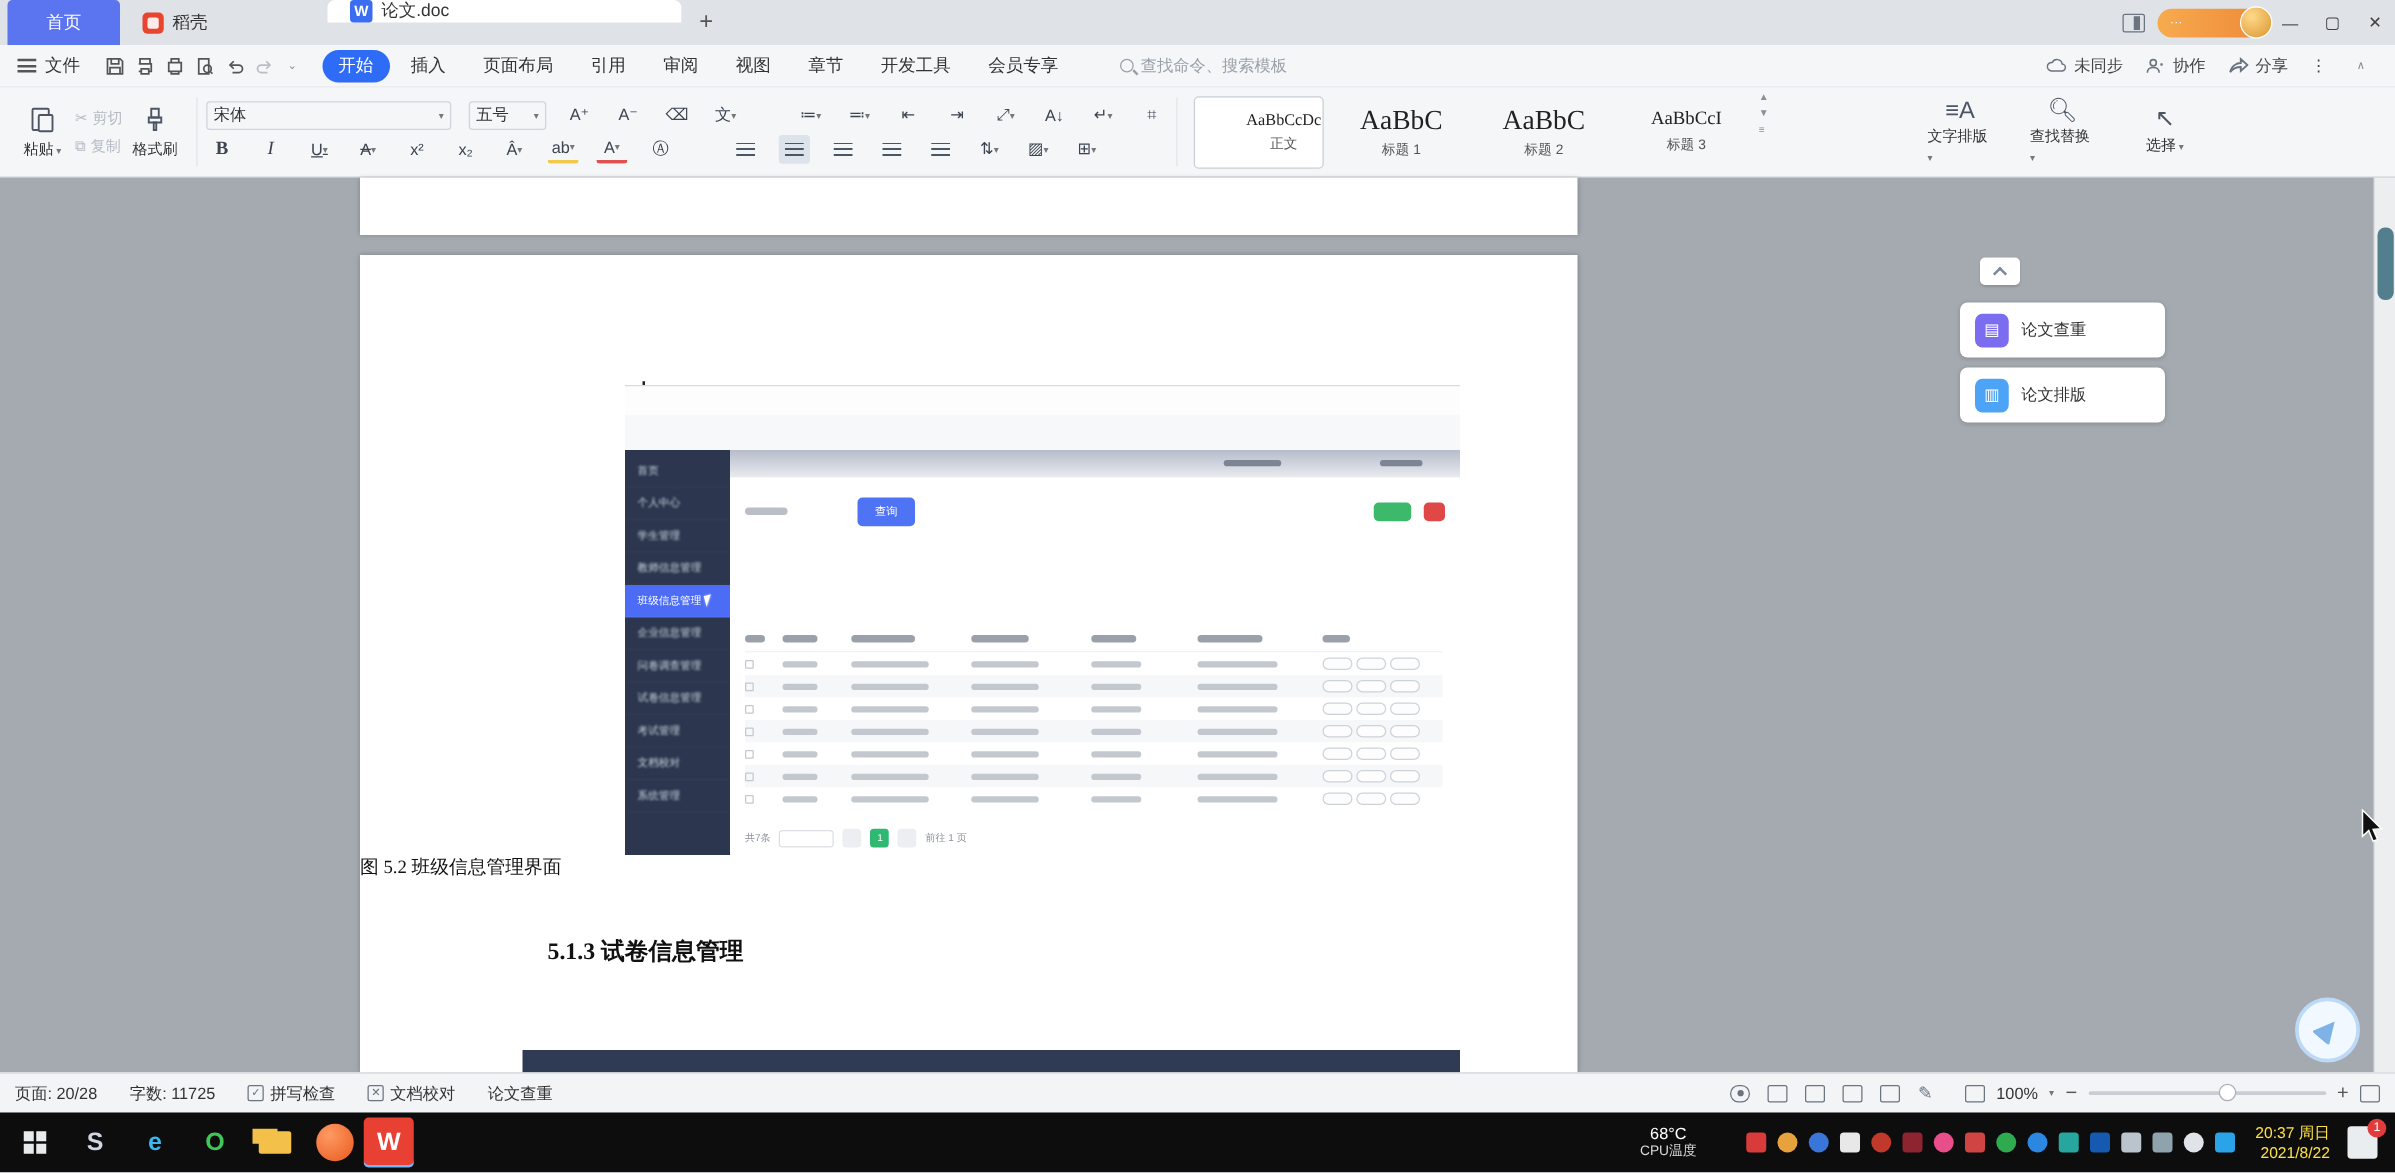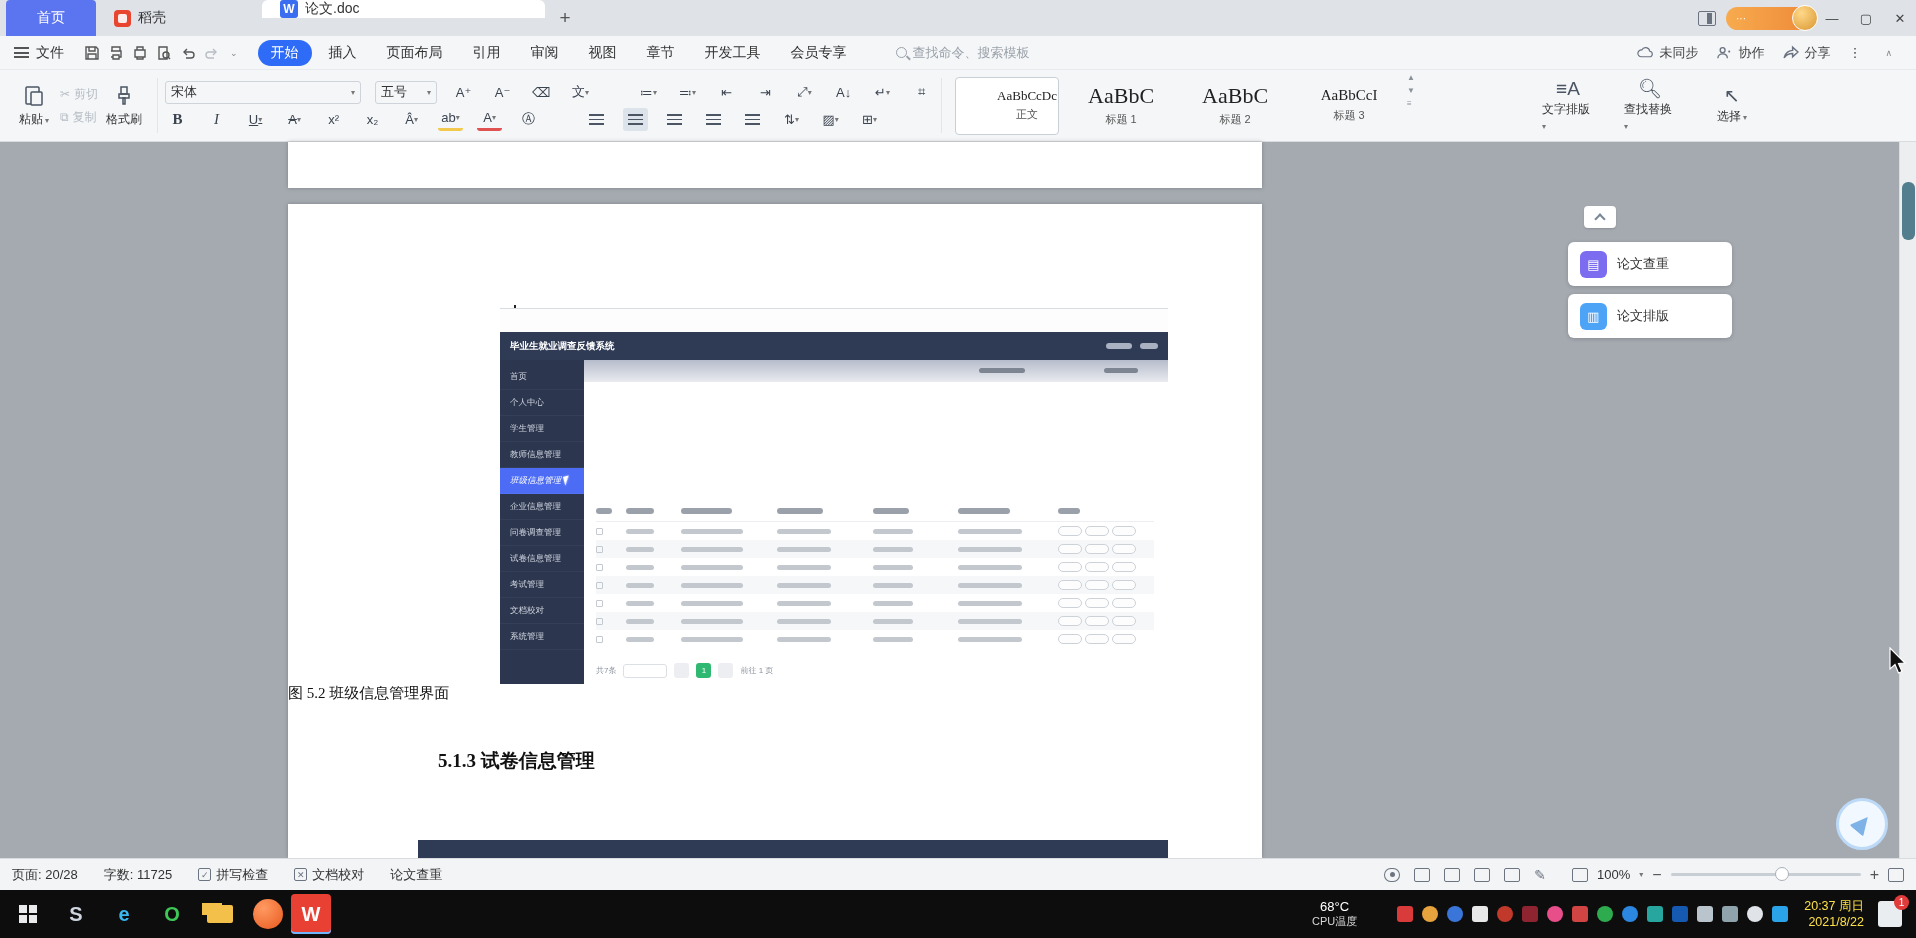--- a/index.html
+++ b/index.html
@@ -90,21 +90,21 @@
   .figure{position:absolute;left:212px;top:104px;width:668px;height:376px;filter:blur(.4px);}
   .fig-chrome{height:24px;background:#fdfdfd;border-top:1px solid #d9dcdf;}
   .fig-app{position:relative;height:352px;background:#f7f8fa;}
   .fig-head{position:absolute;left:0;top:0;width:100%;height:28px;background:#2f3a54;display:flex;align-items:center;padding:0 10px;}
   .fig-title{color:#fff;font-size:9.5px;font-weight:bold;filter:blur(.5px);}
   .fig-head .sm{margin-left:auto;display:flex;gap:8px;}
   .smudge{display:inline-block;height:6px;border-radius:3px;background:#b9bec7;}
   .smudge.w{background:#aab2c2;}
   .fig-side{position:absolute;left:0;top:28px;width:84px;bottom:0;background:#2c374f;padding-top:4px;}
   .fside-item{height:26px;display:flex;align-items:center;padding-left:10px;color:#cdd3de;font-size:8.5px;filter:blur(.7px);border-bottom:1px solid rgba(255,255,255,.04);}
-  .fside-item.active{background:#4c6cf5;color:#fff;position:relative;filter:blur(.4px);font-style:italic;}
+  .fside-item.active{background:#4c6cf5;color:#fff;position:relative;filter:blur(.4px);}
   .fside-item.active::after{content:"";position:absolute;right:14px;top:8px;width:0;height:0;border-left:6px solid #fff;border-bottom:9px solid transparent;transform:rotate(-15deg);filter:drop-shadow(0 0 1px #9db4ff);}
   .fig-main{position:absolute;left:84px;top:28px;right:0;bottom:0;}
   .fig-tabstrip{height:22px;background:linear-gradient(#b6bccb,#e9ebef);position:relative;}
   .fig-tabstrip .smudge{position:absolute;top:8px;height:5px;background:#7d8492;}
   .fig-content{position:absolute;left:0;top:22px;right:0;bottom:0;background:#fff;}
   .fig-search{position:absolute;left:0;top:14px;width:100%;height:26px;display:flex;align-items:center;padding:0 12px;gap:10px;}
   .fig-btn-query{width:46px;height:23px;border-radius:4px;background:#4e73f4;color:#fff;font-size:9px;display:flex;align-items:center;justify-content:center;margin-left:46px;filter:blur(.5px);}
   .fig-search .spacer{flex:1;}
   .fig-btn-add{width:30px;height:15px;border-radius:4px;background:#3cb96a;}
   .fig-btn-del{width:17px;height:15px;border-radius:4px;background:#e04848;}
@@ -424,27 +424,20 @@
 
   <div class="docarea">
     <div class="page-prev"></div>
 
     <div class="page">
       <div class="caret"></div>
 
       <div class="figure">
         <div class="fig-chrome"></div>
         <div class="fig-app">
-          <div class="fig-head">
-            <span class="fig-title">毕业生就业调查反馈系统</span>
-            <span class="sm">
-                <span class="smudge w" style="width:26px"></span>
-                <span class="smudge w" style="width:18px"></span>
-              </span>
-          </div>
           <div class="fig-side">
 
               <div class="fside-item i0">
                 <span>首页</span>
               </div>
 
               <div class="fside-item i1">
                 <span>个人中心</span>
               </div>
 
@@ -483,20 +476,27 @@
               <div class="fside-item i10">
                 <span>系统管理</span>
               </div>
             </div>
           <div class="fig-main">
             <div class="fig-tabstrip">
               <span class="smudge" style="left:395px;width:46px;"></span>
               <span class="smudge" style="left:520px;width:34px;"></span>
             </div>
             <div class="fig-content">
+              <div class="fig-search">
+                <span class="smudge" style="width:34px;"></span>
+                <span class="fig-btn-query">查询</span>
+                <span class="spacer"></span>
+                <span class="fig-btn-add"></span>
+                <span class="fig-btn-del"></span>
+              </div>
               <div class="fig-table">
                 <div class="fig-row head">
                     <span class="fig-cell" style="width: 20px;">
                       <span class="smudge" style="width: 16.4px;"></span>
                     </span>
                     <span class="fig-cell" style="width: 44px;">
                       <span class="smudge" style="width: 27.6px;"></span>
                     </span>
                     <span class="fig-cell" style="width: 86px;">
                       <span class="smudge" style="width: 51.4px;"></span>

